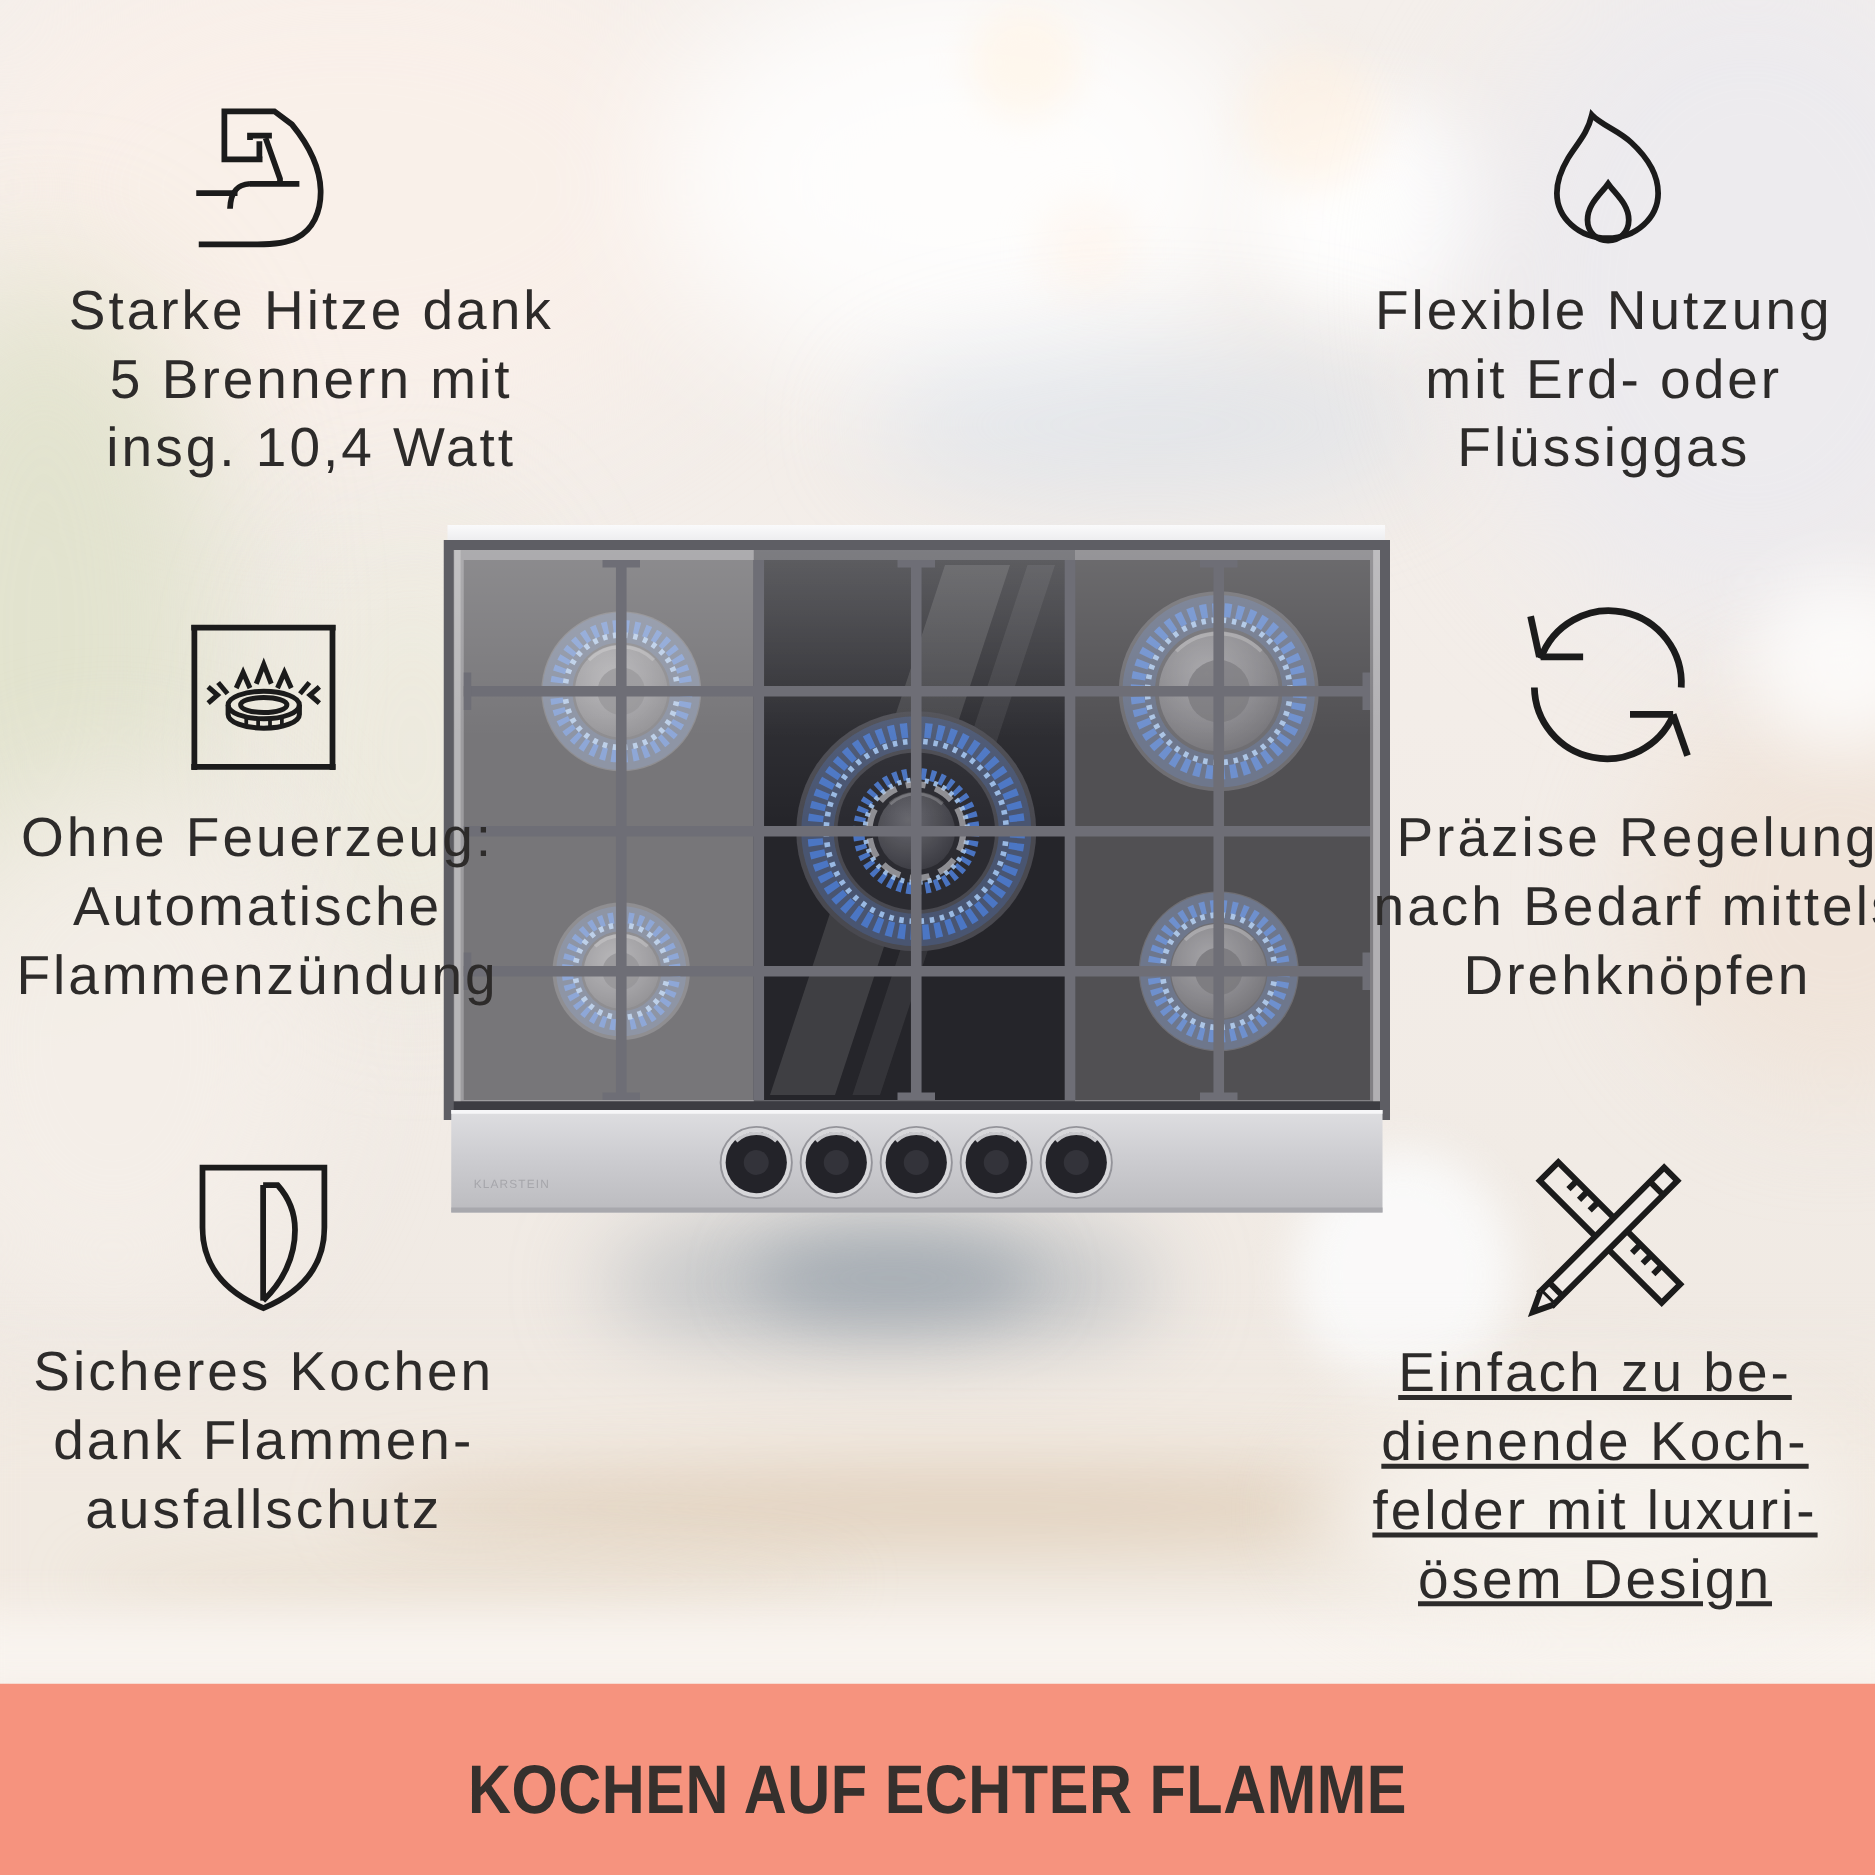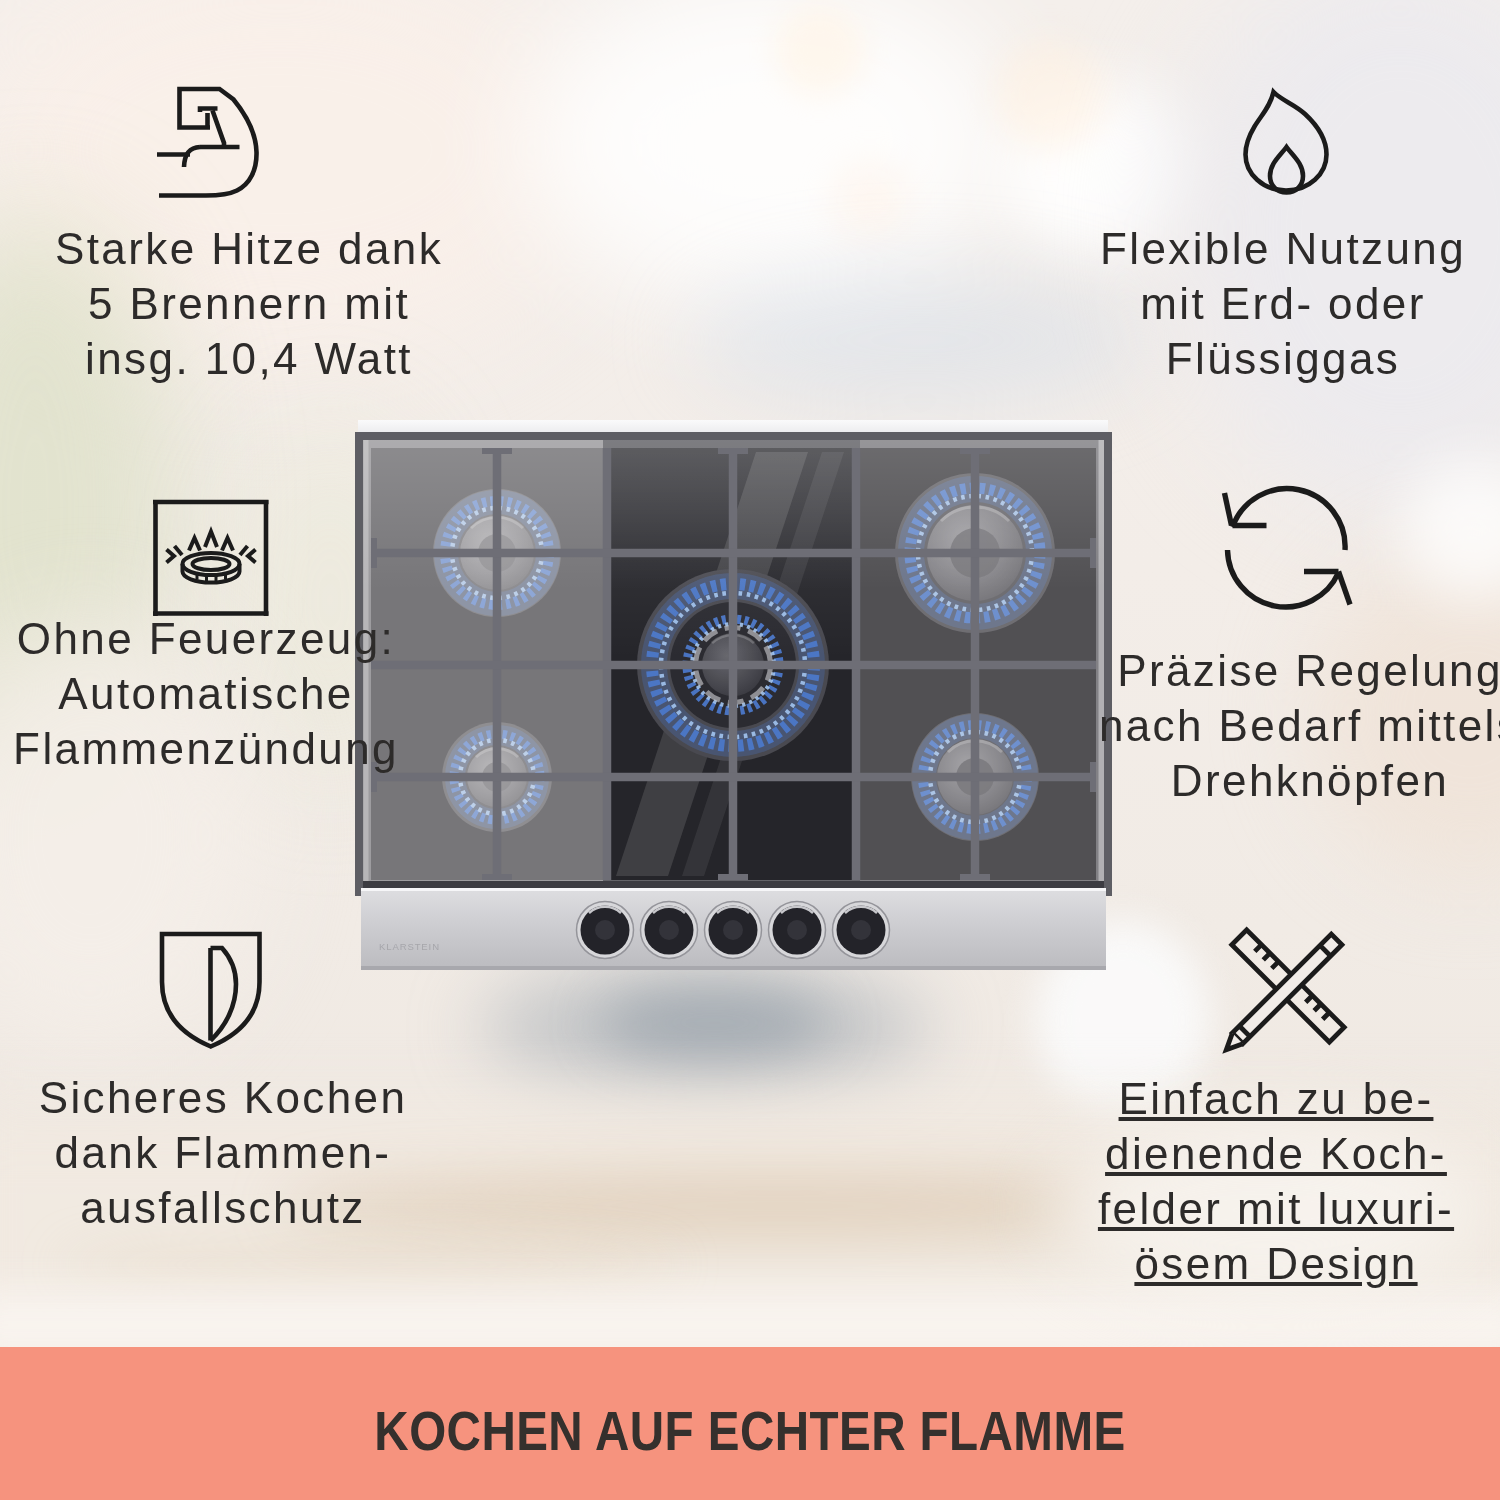--- a/index.html
+++ b/index.html
@@ -288,24 +288,24 @@
         <path d="M1228,983.5 V998.5"></path>
         <path d="M1342,983.5 V998.5"></path>
       </g>
     </g>
   </svg>
 
   <div class="txt" style="left:217px;top:221px;margin-left:32px;">Starke Hitze dank<br>5 Brennern mit<br>insg. 10,4 Watt</div>
 
   <div class="txt" style="left:1283px;top:221px;text-align:center;">Flexible Nutzung<br>mit Erd- oder<br>Flüssiggas</div>
 
-  <div class="txt" style="left:206px;top:611px;">Ohne Feuerzeug:<br>Automatische<br>Flammenzündung</div>
+  <div class="txt" style="left:206px;top:643px;">Ohne Feuerzeug:<br>Automatische<br>Flammenzündung</div>
 
   <div class="txt" style="left:1310px;top:643px;">Präzise Regelung<br>nach Bedarf mittels<br>Drehknöpfen</div>
 
-  <div class="txt" style="left:211px;top:1070px;margin-left:12px;">Sicheres Kochen<br>dank Flammen-<br>ausfallschutz</div>
+  <div class="txt" style="left:211px;top:1070px;">Sicheres Kochen<br>dank Flammen-<br>ausfallschutz</div>
 
   <div class="txt" style="left:1276px;top:1071px;text-decoration:underline;">Einfach zu be-<br>dienende Koch-<br>felder mit luxuri-<br>ösem Design</div>
 
   <div style="position:absolute;left:0;top:1347px;width:1500px;height:153px;background:#f6937e;"></div>
 
   <div style="position:absolute;left:0;top:1362px;width:1500px;height:138px;display:flex;align-items:center;justify-content:center;color:#35302d;font-weight:bold;font-size:55px;letter-spacing:0.5px;transform:scaleX(0.865);transform-origin:50% 50%;">KOCHEN AUF ECHTER FLAMME</div>
 </div>
 
 </body></html>

